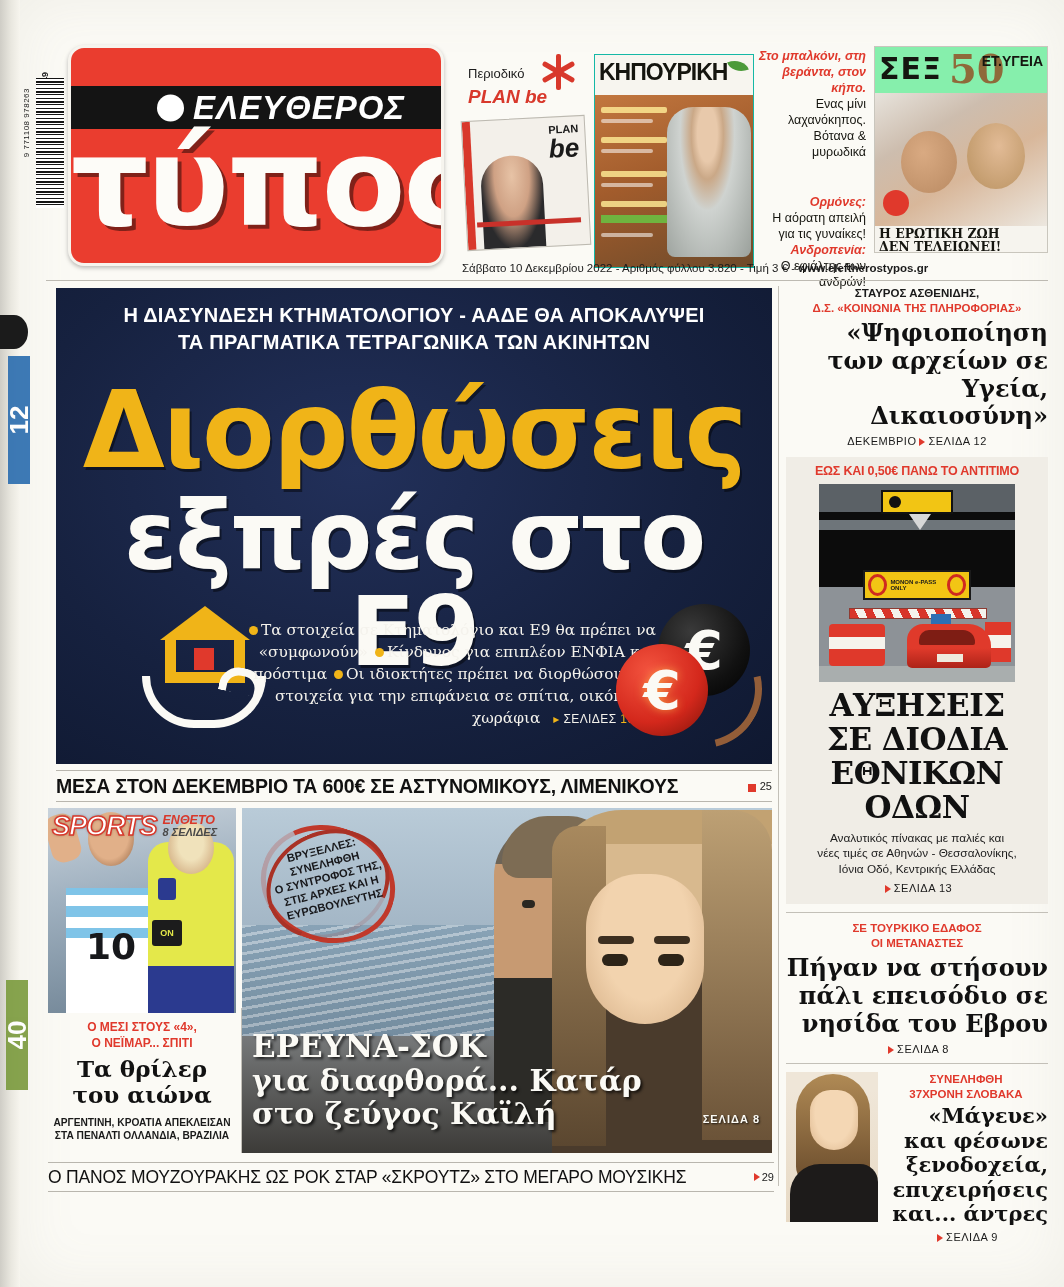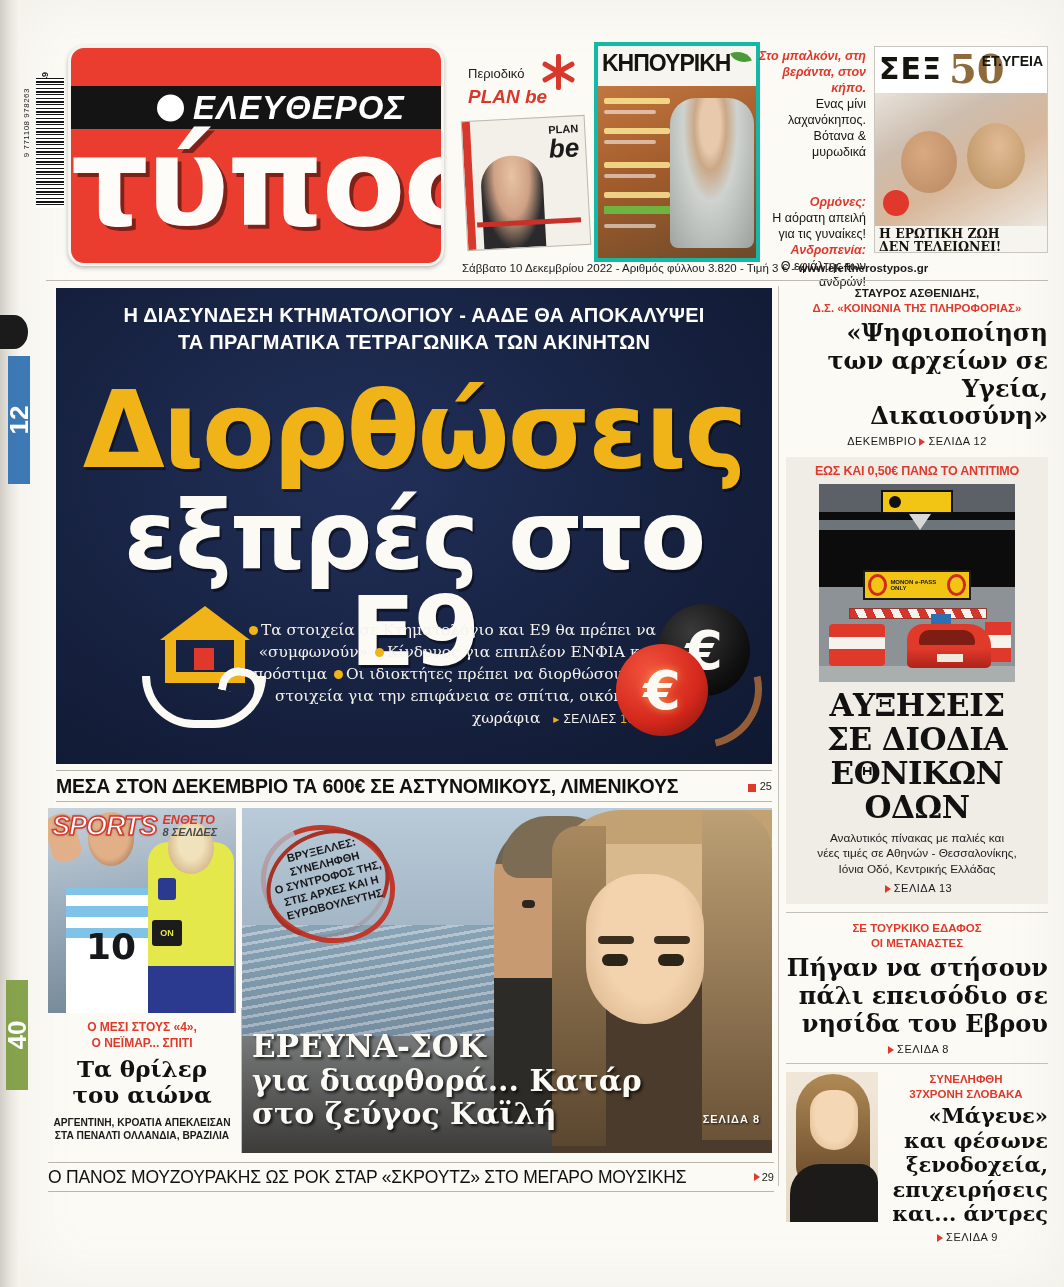--- a/index.html
+++ b/index.html
@@ -206,23 +206,23 @@
     width:62px; height:92px;
     background: radial-gradient(ellipse at 50% 22%, #e7c3a6 0%, #cfa184 40%, #2a2a2c 72%);
     border-radius: 30px 30px 0 0;
   }
   .promo-plan .cover .redline{
     position:absolute; left:10px; bottom:22px; width:104px; height:5px;
     background:#c8312a;
   }
 
   .promo-kip {
-    position: absolute; left: 132px; top: 0; width: 158px; height: 212px;
+    position: absolute; left: 132px; top: 12px; width: 158px; height: 212px;
     background: #ec4899;
-    border: 4px solid #14b8a6;
+    border: 1px solid #14b8a6;
     overflow: hidden;
   }
   .promo-kip .khead {
     position: relative; height: 40px; background: #f7f5ef;
     border-bottom: 2px solid #2a2a2a;
   }
   .promo-kip .khead .kt {
     position: absolute; left: 4px; top: 4px;
     font-family: "Liberation Sans", sans-serif;
     font-weight: 700; font-size: 23px; color: #15150f;
@@ -271,21 +271,21 @@
     font-family: "Liberation Sans", sans-serif;
     color: #15150f; font-size: 12.5px; line-height: 1.28;
     margin-top: 34px;
   }
 
   .promo-sex {
     position: absolute; left: 412px; top: 4px; width: 172px; height: 205px;
     background: #f1eee7; border: 1px solid #c9c6bd; overflow: hidden;
   }
   .promo-sex .shead {
-    position: relative; height: 46px; background: #ffffff;
+    position: relative; height: 46px; background: #86efac;
   }
   .promo-sex .shead .sx {
     position: absolute; left: 4px; top: 4px;
     font-family: "DejaVu Sans", sans-serif;
     font-weight: 700; font-size: 30px; color: #15150f; letter-spacing: 1px;
   }
   .promo-sex .shead .fifty {
     position: absolute; left: 74px; top: -2px;
     font-family: "DejaVu Serif", serif;
     font-weight: 700; font-size: 40px; color: #8f6a3a;

